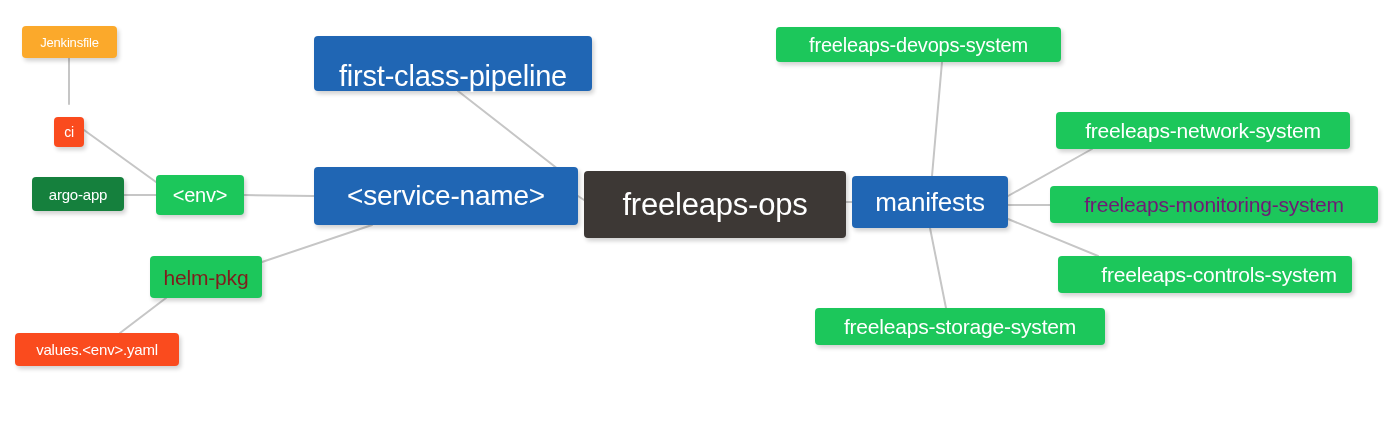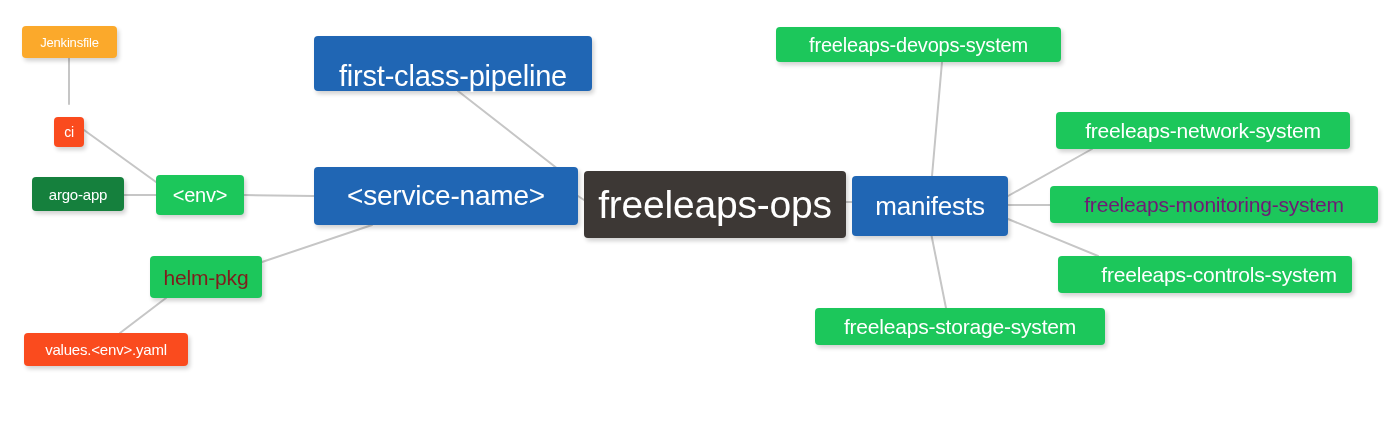--- a/index.html
+++ b/index.html
@@ -75,36 +75,36 @@
       </div>
       <div class="node" style="left: 54px; top: 104px; width: 30px; height: 30px; background: rgb(250, 75, 30); font-size: 14px; color: rgb(255, 255, 255); margin-top: 13px;">
         <span class="node-label">ci</span>
       </div>
       <div class="node" style="left: 32px; top: 177px; width: 92px; height: 34px; background: #15803d; font-size: 15px; color: rgb(255, 255, 255);">
         <span class="node-label">argo-app</span>
       </div>
       <div class="node" style="left: 156px; top: 175px; width: 88px; height: 40px; background: rgb(28, 199, 91); font-size: 20px; color: rgb(255, 255, 255); justify-content: center;">
         <span class="node-label">&lt;env&gt;</span>
       </div>
-      <div class="node" style="left: 24px; top: 333px; width: 164px; height: 33px; background: rgb(250, 75, 30); font-size: 15px; color: rgb(255, 255, 255);">
+      <div class="node" style="left: 15px; top: 333px; width: 164px; height: 33px; background: rgb(250, 75, 30); font-size: 15px; color: rgb(255, 255, 255);">
         <span class="node-label">values.&lt;env&gt;.yaml</span>
       </div>
       <div class="node" style="left: 150px; top: 256px; width: 112px; height: 42px; background: rgb(28, 199, 91); font-size: 21px; color: #7f1d1d;">
         <span class="node-label">helm-pkg</span>
       </div>
       <div class="node" style="left: 314px; top: 36px; width: 278px; height: 55px; background: rgb(32, 102, 180); font-size: 29px; color: rgb(255, 255, 255); align-items: flex-end;">
         <span class="node-label">first-class-pipeline</span>
       </div>
       <div class="node" style="left: 314px; top: 167px; width: 264px; height: 58px; background: rgb(32, 102, 180); font-size: 28px; color: rgb(255, 255, 255);">
         <span class="node-label">&lt;service-name&gt;</span>
       </div>
-      <div class="node" style="left: 584px; top: 171px; width: 262px; height: 67px; background: rgb(61, 56, 53); font-size: 39px; color: rgb(255, 255, 255);">
+      <div class="node" style="left: 584px; top: 171px; width: 262px; height: 67px; background: rgb(61, 56, 53); font-size: 31px; color: rgb(255, 255, 255);">
         <span class="node-label">freeleaps-ops</span>
       </div>
-      <div class="node" style="left: 852px; top: 176px; width: 156px; height: 60px; background: rgb(32, 102, 180); font-size: 26px; color: rgb(255, 255, 255);">
+      <div class="node" style="left: 852px; top: 176px; width: 156px; height: 52px; background: rgb(32, 102, 180); font-size: 26px; color: rgb(255, 255, 255);">
         <span class="node-label">manifests</span>
       </div>
       <div class="node" style="left: 776px; top: 27px; width: 285px; height: 35px; background: rgb(28, 199, 91); font-size: 20px; color: rgb(255, 255, 255);">
         <span class="node-label">freeleaps-devops-system</span>
       </div>
       <div class="node" style="left: 1056px; top: 112px; width: 294px; height: 37px; background: rgb(28, 199, 91); font-size: 21px; color: rgb(255, 255, 255);">
         <span class="node-label">freeleaps-network-system</span>
       </div>
       <div class="node" style="left: 1050px; top: 186px; width: 328px; height: 37px; background: rgb(28, 199, 91); font-size: 21px; color: #701a75;">
         <span class="node-label">freeleaps-monitoring-system</span>

